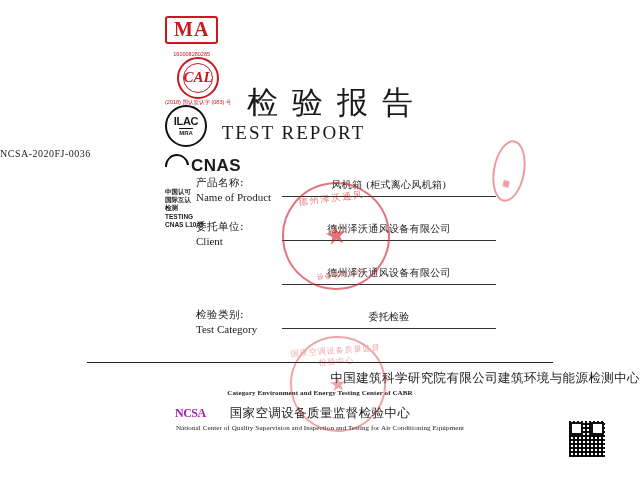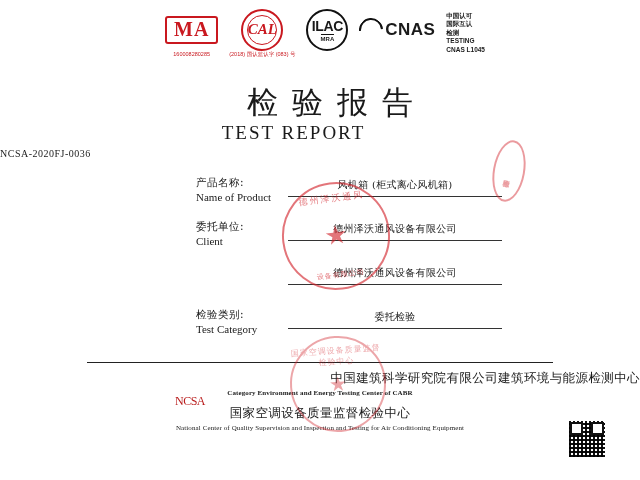--- a/index.html
+++ b/index.html
@@ -24,20 +24,21 @@
   
   .cert-strip {
     position: absolute;
     top: 10px;
     left: 165px;
     width: 320px;
     height: 60px;
     display: flex;
     align-items: flex-start;
     justify-content: space-between;
+    flex-direction: column;
   }
   .cert-item {
     text-align: center;
     line-height: 1.05;
   }
   .cert-mark {
     position: relative;
     height: 40px;
     display: flex;
     align-items: center;
@@ -95,21 +96,21 @@
     height: 38px;
     border-radius: 50%;
     border: 2px solid #111;
     display: flex;
     flex-direction: column;
     align-items: center;
     justify-content: center;
     font-family: "Liberation Sans", sans-serif;
     line-height: 1;
   }
-  .ilac-top { font-size: 14px; font-weight: bold; letter-spacing: -0.3px; }
+  .ilac-top { font-size: 11px; font-weight: bold; letter-spacing: -0.3px; }
   .ilac-bot { font-size: 6px; font-weight: bold; border-top: 1px solid #111; margin-top: 1px; padding-top: 1px;}
 
   
   .cnas-wrap { display:flex; align-items:center; }
   .cnas-swoosh {
     width: 20px; height: 20px;
     border: 2.4px solid #111;
     border-radius: 50%;
     border-right-color: transparent;
     border-bottom-color: transparent;
@@ -192,21 +193,21 @@
     white-space: nowrap;
   }
   .label-en {
     font-size: 11px;
     font-family: "Liberation Serif", serif;
     margin-top: 1px;
     white-space: nowrap;
   }
   .field-value {
     position: absolute;
-    left: 92px;
+    left: 86px;
     top: 0;
     width: 214px;
     border-bottom: 0.8px solid #333;
     height: 20px;
     text-align: center;
     font-size: 10px;
     font-family: "DejaVu Serif", serif;
     letter-spacing: 0.3px;
     line-height: 18px;
     white-space: nowrap;
@@ -249,25 +250,25 @@
   .org-en2 {
     font-size: 7px;
     font-family: "Liberation Serif", serif;
     letter-spacing: 0.1px;
   }
 
   
   .ncsa-logo {
     position: absolute;
     left: 175px;
-    top: 32px;
+    top: 44px;
     font-family: "Liberation Serif", serif;
     font-size: 12px;
-    color: #b91c1c;
-    font-weight: normal;
+    color: #a21caf;
+    font-weight: bold;
     letter-spacing: -0.5px;
   }
 
   
   .stamp-main {
     position: absolute;
     left: 282px;
     top: 182px;
     width: 104px;
     height: 104px;

